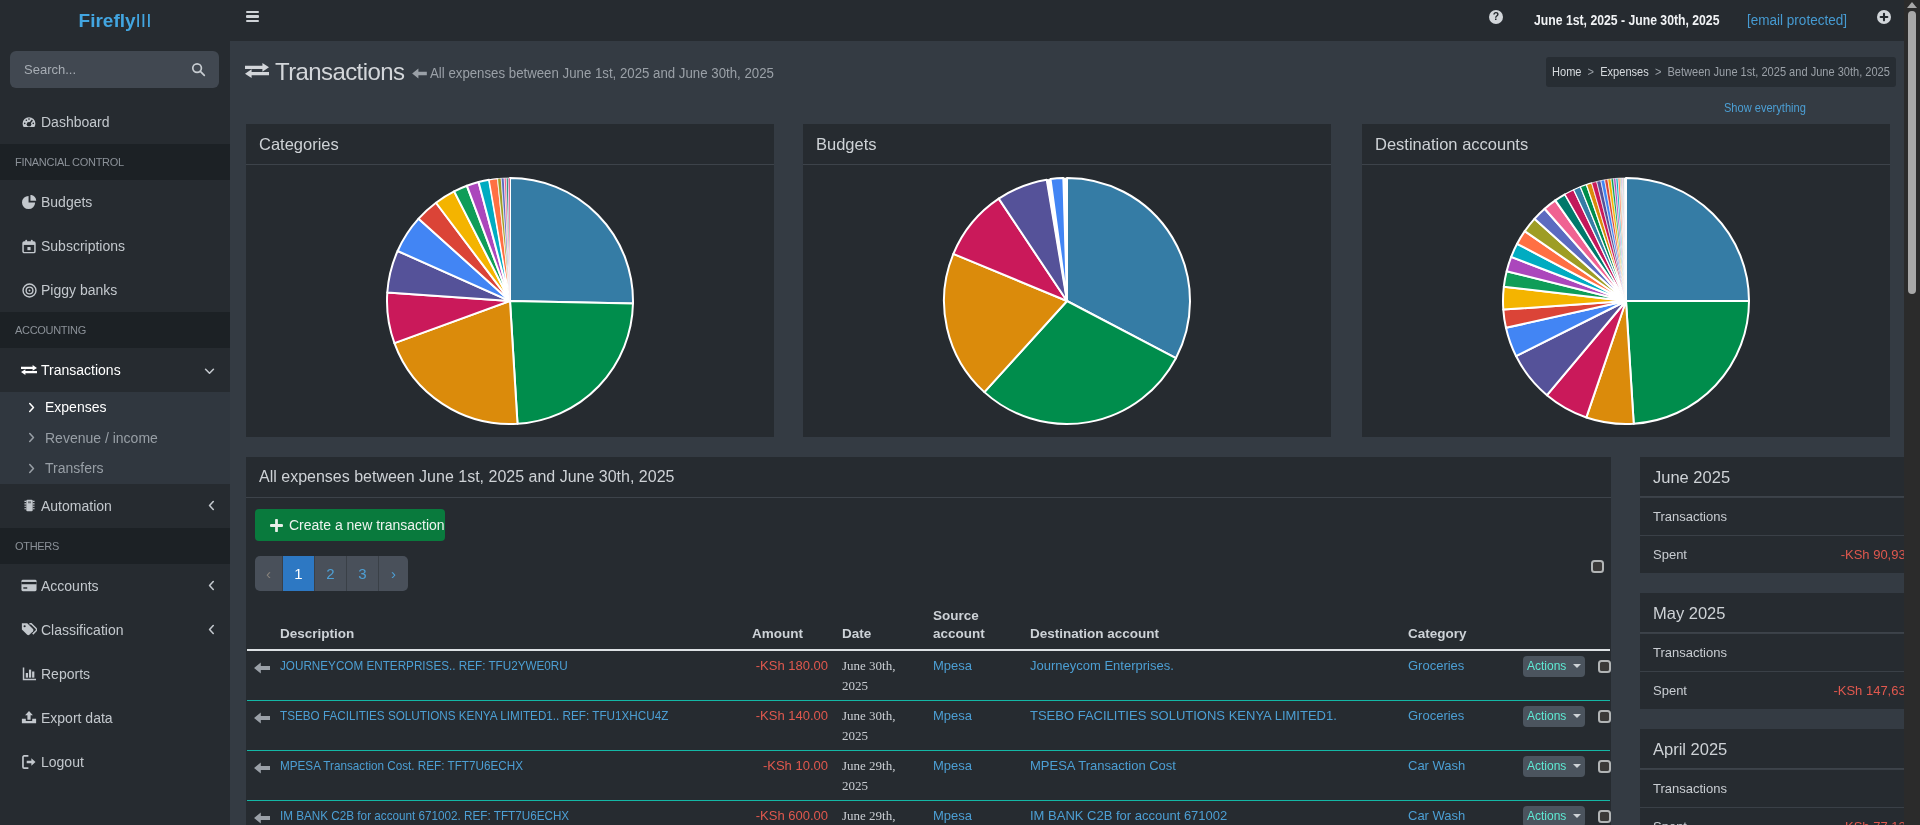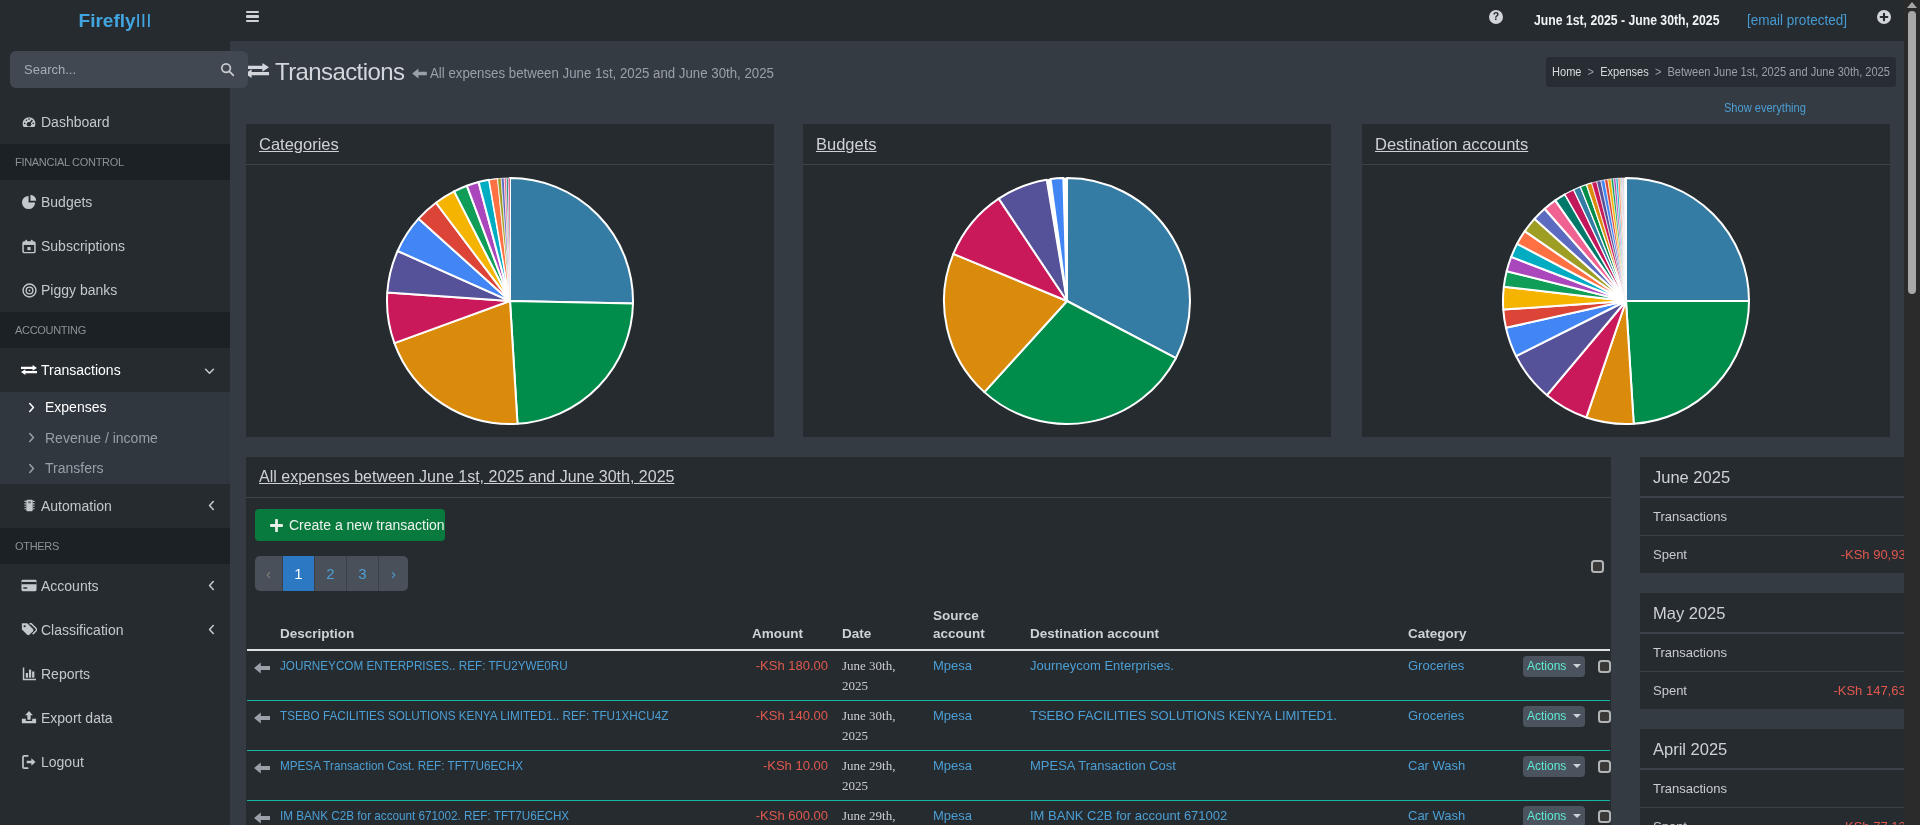--- a/index.html
+++ b/index.html
@@ -15,21 +15,21 @@
 #burger div { height:2.4px; background:#cfd3d7; margin-bottom:1.9px; border-radius:1px; }
 #tb-help { position:absolute; left:1489px; top:10px; }
 #tb-date { position:absolute; left:1534px; top:0; height:41px; line-height:41px; color:#f0f2f4; font-size:14px; font-weight:bold; white-space:nowrap; }
 #tb-date span { display:inline-block; transform:scaleX(0.873); transform-origin:left; }
 #tb-mail { position:absolute; left:1747px; top:0; height:41px; line-height:41px; color:#469bd2; font-size:14px; }
 #tb-mail span { display:inline-block; transform:scaleX(0.966); transform-origin:left; }
 #tb-plus { position:absolute; left:1877px; top:10px; }
 
 
 #sidebar { position:absolute; left:0; top:41px; width:230px; height:784px; background:#262b30; }
-#search { position:absolute; left:10px; top:10px; width:238px; height:37px; background:#414851; border-radius:6px; color:#a7adb4; font-size:13px; line-height:37px; padding-left:14px; }
+#search { position:absolute; left:10px; top:10px; width:209px; height:37px; background:#414851; border-radius:6px; color:#a7adb4; font-size:13px; line-height:37px; padding-left:14px; }
 #search svg { position:absolute; right:13px; top:11px; }
 .menu { position:absolute; top:59px; left:0; width:230px; }
 .mi { height:44px; display:flex; align-items:center; color:#c3c8cd; font-size:14px; position:relative; }
 .mi .ic { width:16px; height:16px; margin-left:21px; margin-right:4px; flex:none; display:flex; align-items:center; justify-content:center; }
 .mi .cr { position:absolute; right:15px; top:50%; transform:translateY(-50%); }
 .mhead { height:36px; line-height:36px; background:#1c2125; color:#8b9198; font-size:11px; padding-left:15px; letter-spacing:-0.3px; }
 .submenu { background:#30373f; }
 .smi { height:30.5px; display:flex; align-items:center; font-size:14px; color:#989fa6; }
 .smi .chev { margin-left:28px; margin-right:10px; display:flex; }
 .smi.on { color:#fff; }
@@ -42,21 +42,21 @@
 #hsub { position:absolute; left:182px; top:23px; }
 #hsub svg { vertical-align:-1px; }
 #hsubt { display:inline-block; transform:scaleX(0.946); transform-origin:left; font-size:14px; color:#9aa0a7; margin-left:3px; }
 #crumbs { position:absolute; left:1316px; top:16px; width:350px; height:30px; background:#272d33; border-radius:3px; font-size:13px; color:#9aa0a7; line-height:30px; white-space:nowrap; }
 #crumbs > span { display:inline-block; transform:scaleX(0.85); transform-origin:left; margin-left:6px; }
 #crumbs .lt { color:#d6dade; }
 #showev { position:absolute; left:1410px; top:59px; width:250px; text-align:center; color:#4c9fd4; font-size:13.5px; }
 #showev span { display:inline-block; transform:scaleX(0.82); }
 
 .card { position:absolute; background:#262b30; }
-.card-h { height:41px; line-height:40px; padding-left:13px; font-size:16.5px; color:#ced2d6; border-bottom:1px solid #3d434a;text-decoration:underline; }
+.card-h { height:41px; line-height:40px; padding-left:13px; font-size:16.5px; color:#ced2d6; border-bottom:1px solid #3d434a; }
 .pie-body { display:flex; justify-content:center; align-items:center; height:272px; }
 
 
 #tcard { left:16px; top:416px; width:1365px; height:380px; }
 #tcard .card-h { font-size:16px; }
 #btn-new { position:absolute; left:9px; top:52px; width:190px; height:32px; background:#097a3d; border-radius:4px; color:#eef3ef; font-size:14px; text-align:left; line-height:32px; white-space:nowrap; padding-left:15px; }
 .pag { position:absolute; left:9px; top:99px; height:35px; display:flex; }
 .pag .pb { width:32px; height:35px; line-height:35px; text-align:center; background:#49505a; color:#4e9fd4; font-size:15px; border-right:1px solid #3a4047; }
 .pag .pb.first { width:28px; border-radius:5px 0 0 5px; color:#87827b; }
 .pag .pb.last { width:29px; border-radius:0 5px 5px 0; border-right:none; }

